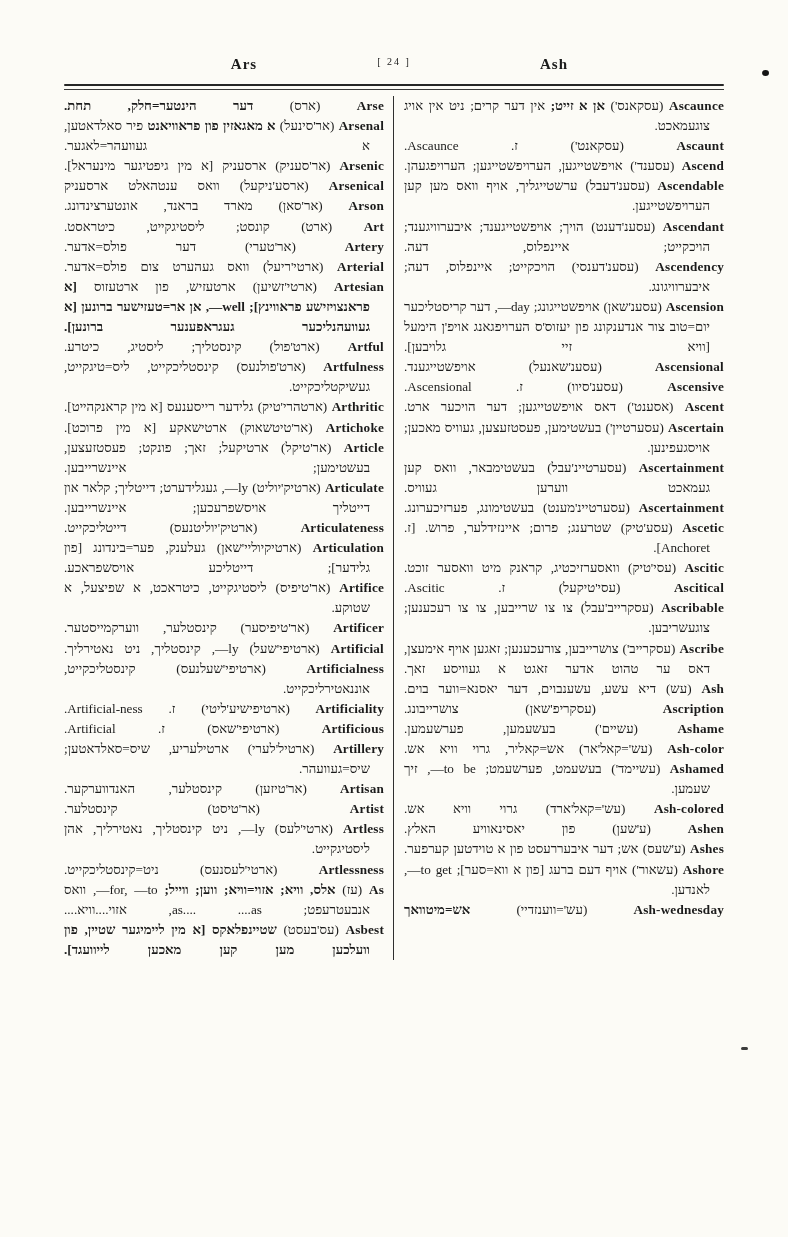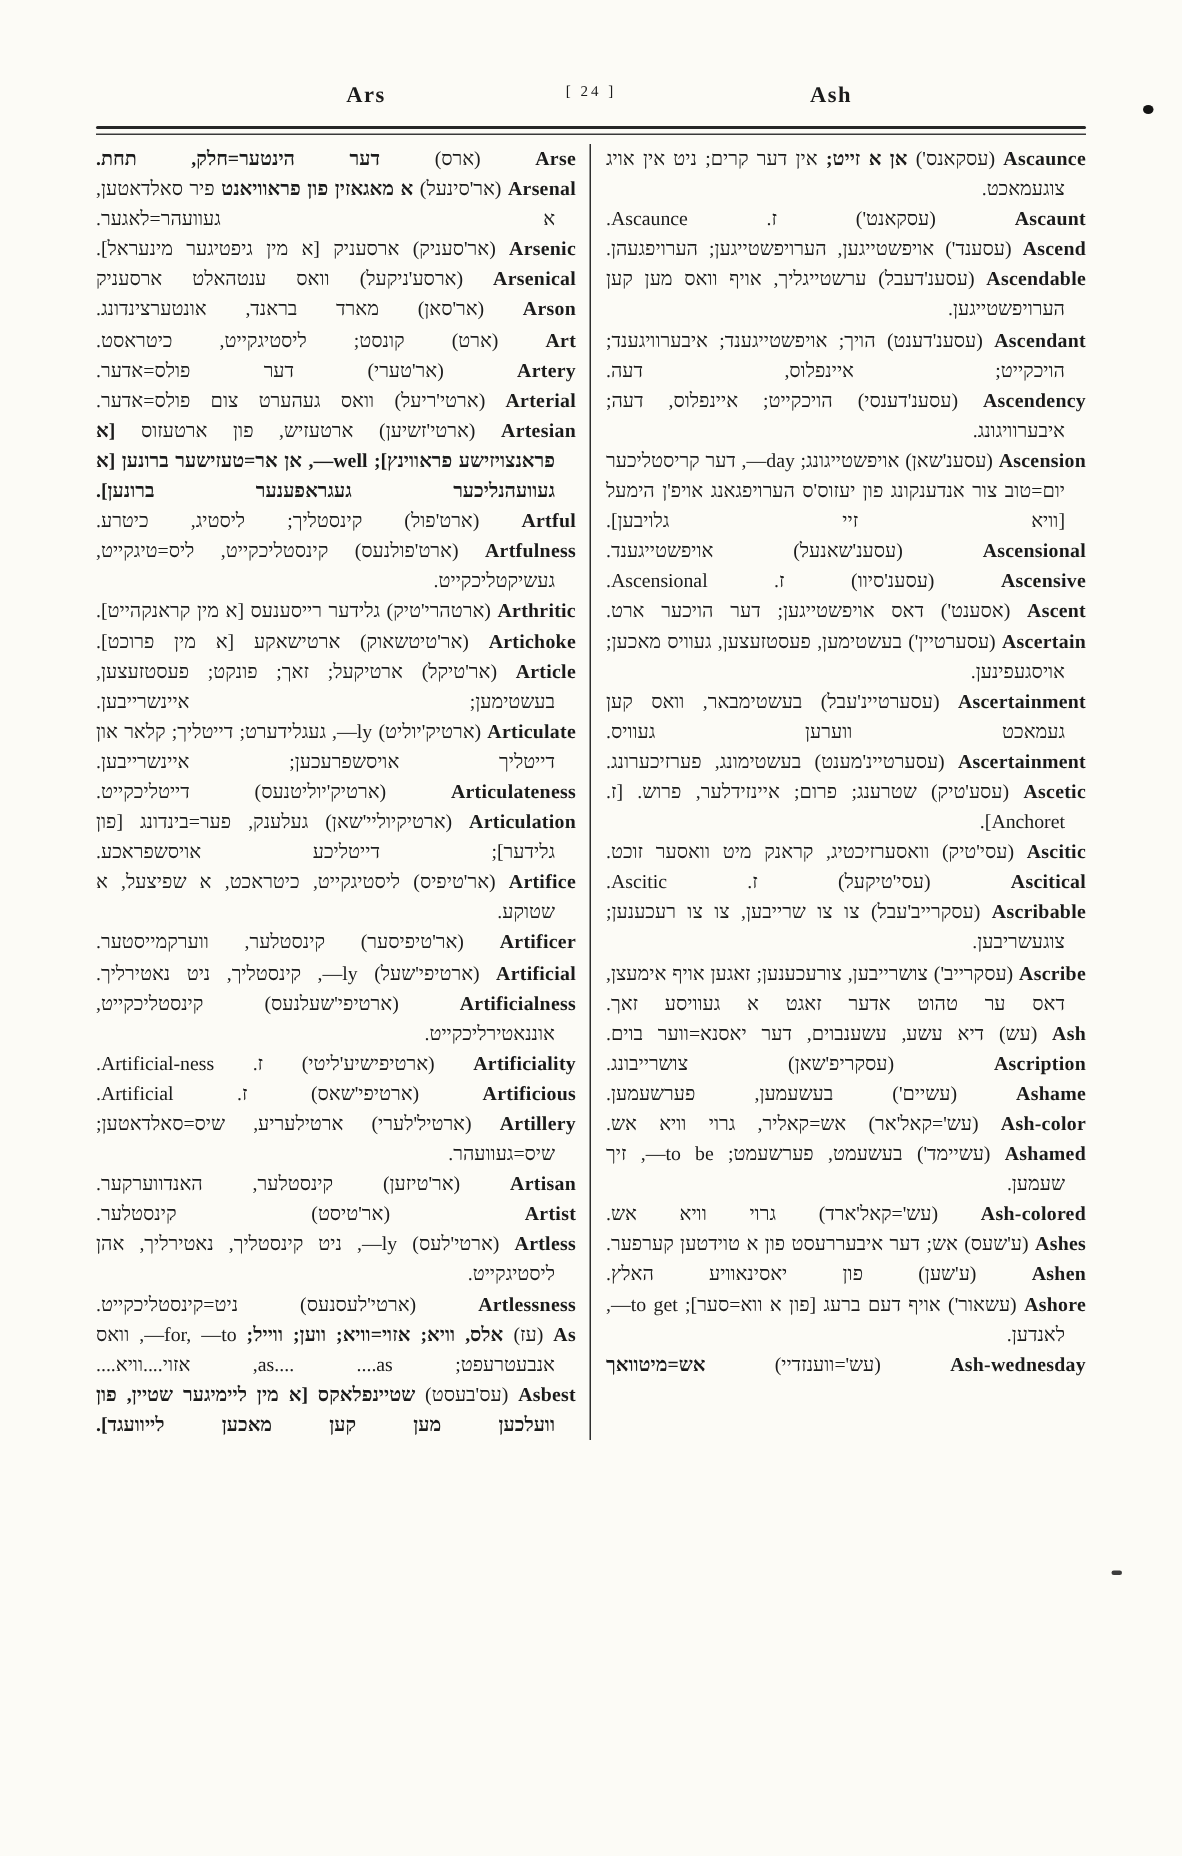--- a/index.html
+++ b/index.html
@@ -102,22 +102,22 @@
         <p class="entry"><span class="hw">Ascitic</span> <span class="pron">(עסי'טיק)</span> <span class="def">וואסערזיכטיג, קראנק מיט וואסער זוכט.</span> </p>
         <p class="entry"><span class="hw">Ascitical</span> <span class="pron">(עסי'טיקעל)</span> <span class="def">ז. ‎Ascitic.</span> </p>
         <p class="entry"><span class="hw">Ascribable</span> <span class="pron">(עסקרייב'עבל)</span> <span class="def">צו צו שרייבען, צו צו רעכענען; צוגעשריבען.</span> </p>
         <p class="entry"><span class="hw">Ascribe</span> <span class="pron">(עסקרייב')</span> <span class="def">צושרייבען, צורעכענען; זאגען אויף אימעצן, דאס ער טהוט אדער זאגט א געוויסע זאך.</span> </p>
         <p class="entry"><span class="hw">Ash</span> <span class="pron">(עש)</span> <span class="def">דיא עשע, עשענבוים, דער יאסנא=ווער בוים.</span> </p>
         <p class="entry"><span class="hw">Ascription</span> <span class="pron">(עסקריפ'שאן)</span> <span class="def">צושרייבונג.</span> </p>
         <p class="entry"><span class="hw">Ashame</span> <span class="pron">(עשיים')</span> <span class="def">בעשעמען, פערשעמען.</span> </p>
         <p class="entry"><span class="hw">Ash-color</span> <span class="pron">(עש'=קאל'אר)</span> <span class="def">אש=קאליר, גרוי וויא אש.</span> </p>
         <p class="entry"><span class="hw">Ashamed</span> <span class="pron">(עשיימד')</span> <span class="def">בעשעמט, פערשעמט; ‎—to be, זיך שעמען.</span> </p>
         <p class="entry"><span class="hw">Ash-colored</span> <span class="pron">(עש'=קאל'ארד)</span> <span class="def">גרוי וויא אש.</span> </p>
+        <p class="entry"><span class="hw">Ashen</span> <span class="pron">(ע'שען)</span> <span class="def">פון יאסינאוויע האלץ.</span> </p>
         <p class="entry"><span class="hw">Ashes</span> <span class="pron">(ע'שעס)</span> <span class="def">אש; דער איבעררעסט פון א טוידטען קערפער.</span> </p>
-        <p class="entry"><span class="hw">Ashen</span> <span class="pron">(ע'שען)</span> <span class="def">פון יאסינאוויע האלץ.</span> </p>
         <p class="entry"><span class="hw">Ashore</span> <span class="pron">(עשאור')</span> <span class="def">אויף דעם ברעג [פון א ווא=סער]; ‎—to get, לאנדען.</span> </p>
         <p class="entry"><span class="hw">Ash-wednesday</span> <span class="pron">(עש'=ווענזדיי)</span> <span class="defb">אש=מיטוואך</span> </p>
       </div>
   </div>
 </div>
 
 <div class="ink-speck" style="left:762px;top:70px;width:7px;height:6px;"></div>
 <div class="ink-dash" style="left:741px;top:1047px;width:7px;height:3px;"></div>
 
 </body></html>

